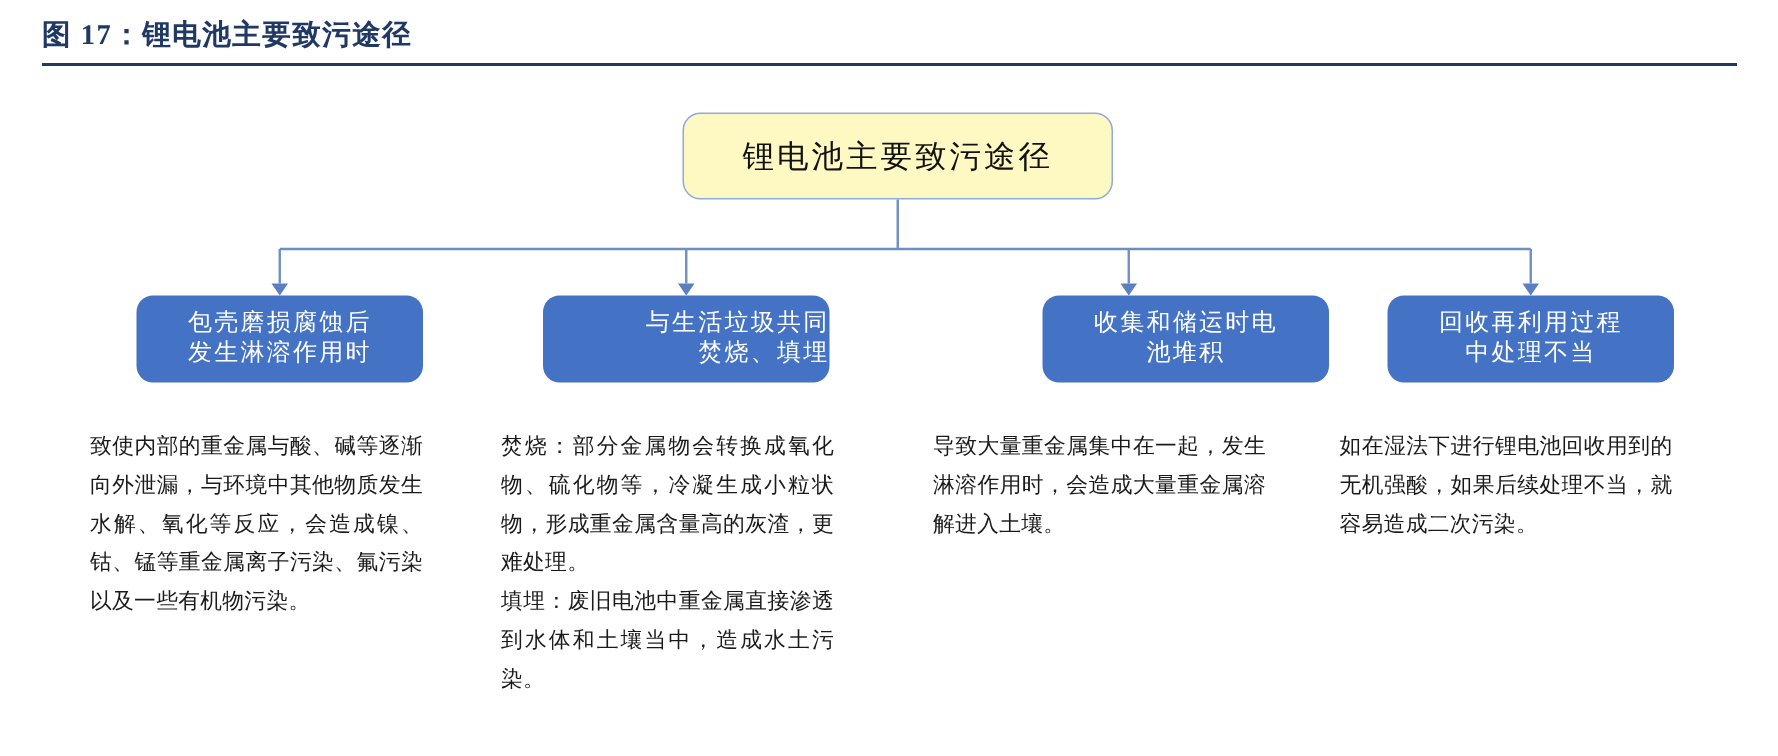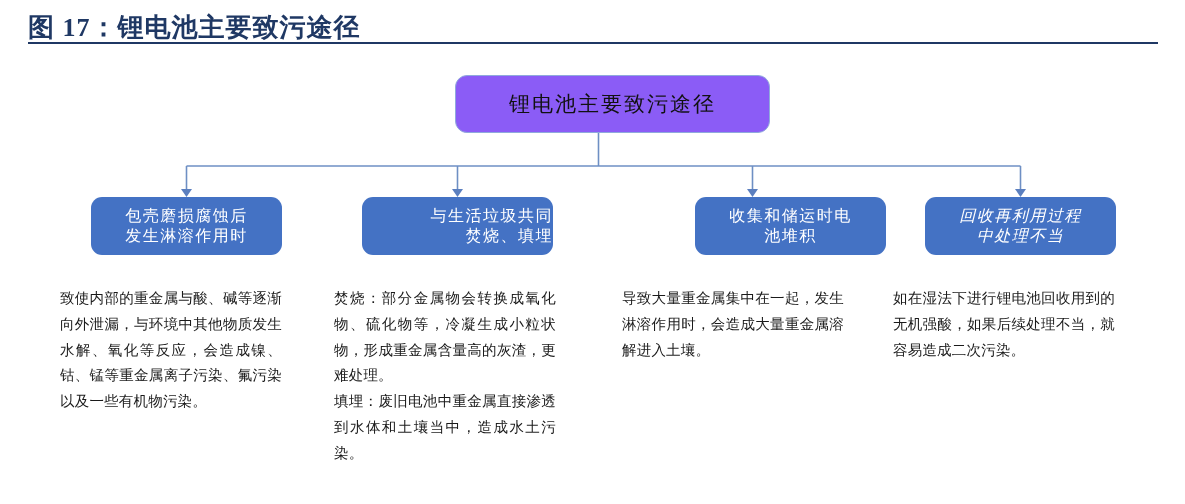--- a/index.html
+++ b/index.html
@@ -15,21 +15,21 @@
     overflow: hidden;
   }
 
   
   #figure-title {
     position: absolute;
     left: 28px;
     top: 10px;
     font-family: "Liberation Serif", "DejaVu Serif", serif;
     font-weight: bold;
-    font-size: 26px;
+    font-size: 19px;
     color: #1F3864;
     letter-spacing: 1px;
     white-space: nowrap;
   }
   #title-rule {
     position: absolute;
     left: 28px;
     top: 42px;
     width: 1130px;
     height: 2px;
@@ -52,26 +52,26 @@
     width: 1185px;
     height: 230px;
     pointer-events: none;
   }
 
   
   #root-node {
     position: absolute;
     left: 455px;
     top: 25px;
-    width: 315px;
+    width: 287px;
     height: 58px;
     box-sizing: border-box;
     border: 1.5px solid #8FAADC;
     border-radius: 12px;
-    background: #8b5cf6;
+    background: #fef9c3;
     display: flex;
     align-items: center;
     justify-content: center;
   }
   #root-node .node-text {
     font-family: "Liberation Serif", "DejaVu Serif", serif;
     font-size: 21px;
     color: #111111;
     letter-spacing: 2px;
     white-space: nowrap;
@@ -95,21 +95,21 @@
   .branch-box .branch-line {
     font-family: "Liberation Serif", "DejaVu Serif", serif;
     font-size: 16px;
     color: #ffffff;
     letter-spacing: 1.5px;
     white-space: nowrap;
   }
   #branch-box-0 { left: 91px; }
   #branch-box-1 { left: 362px; align-items: flex-end; }
   #branch-box-2 { left: 695px; }
-  #branch-box-3 { left: 925px; font-style: italic; }
+  #branch-box-3 { left: 925px; }
 
   
   .desc-col {
     position: absolute;
     top: 237px;
     width: 222px;
     font-family: "Liberation Serif", "DejaVu Serif", serif;
     font-size: 14.5px;
     color: #1a1a1a;
     line-height: 1.78;

